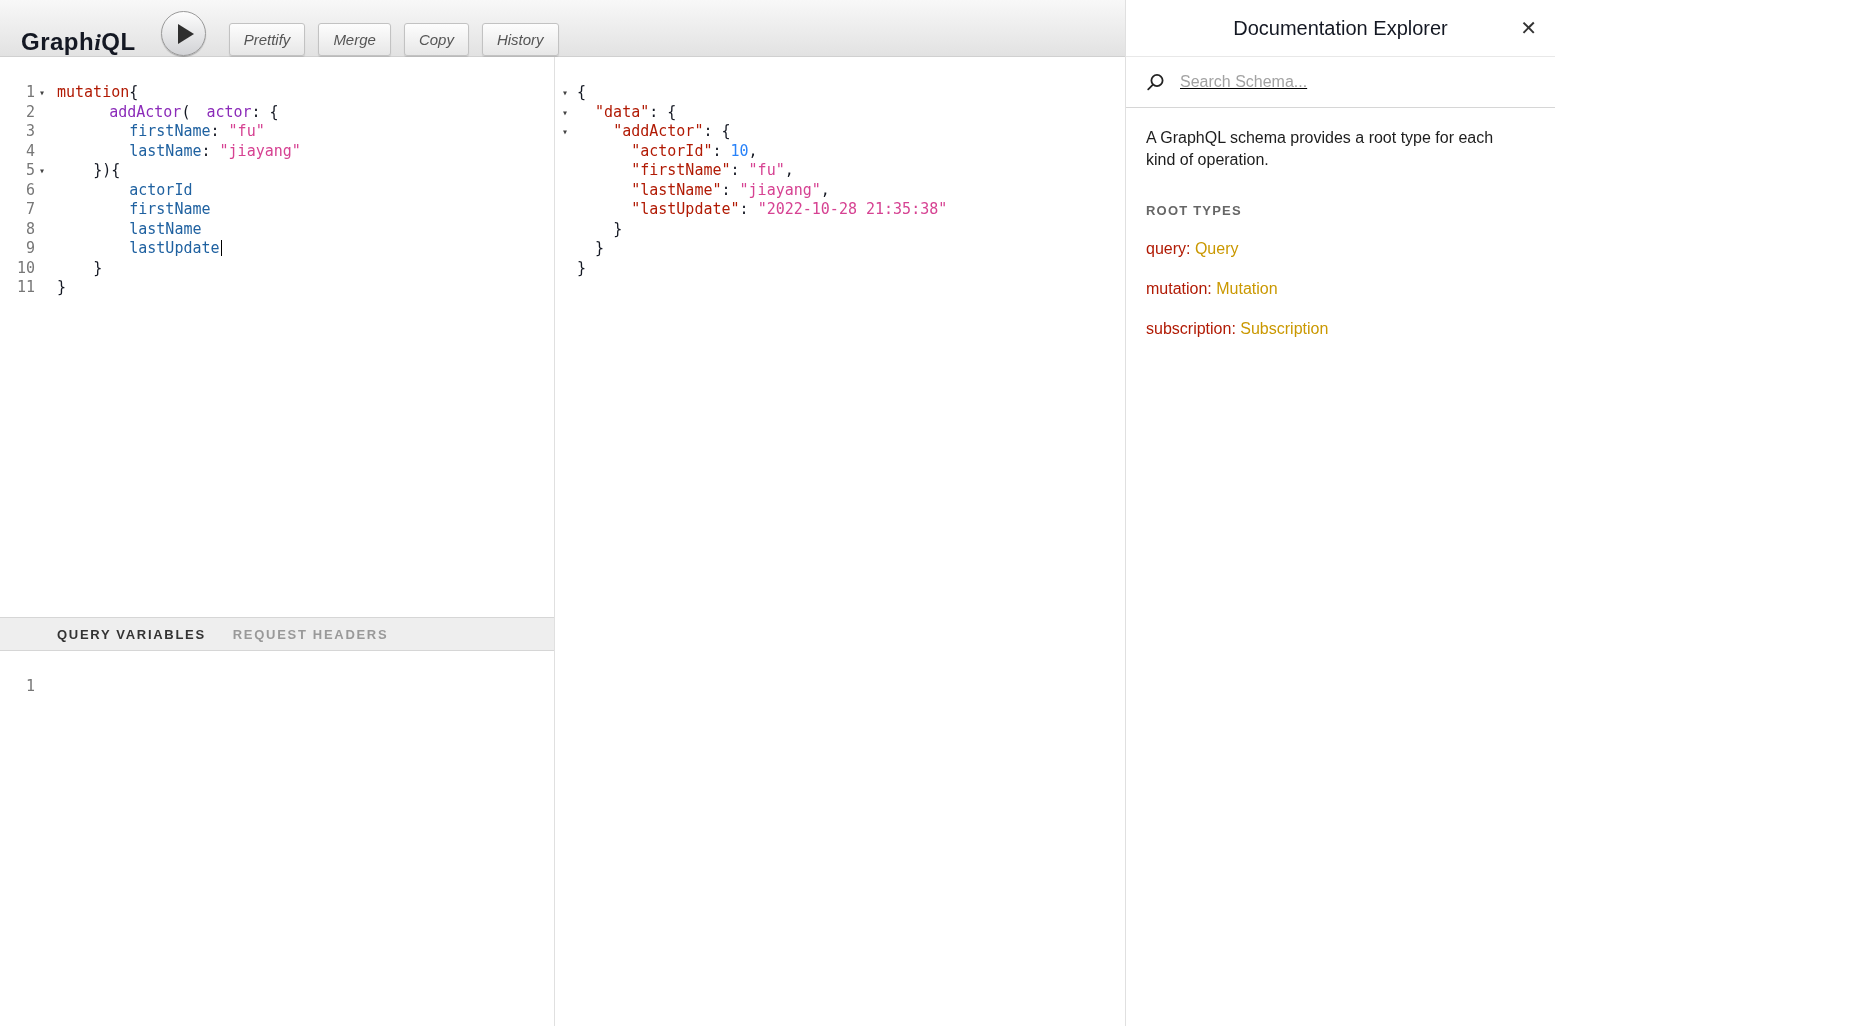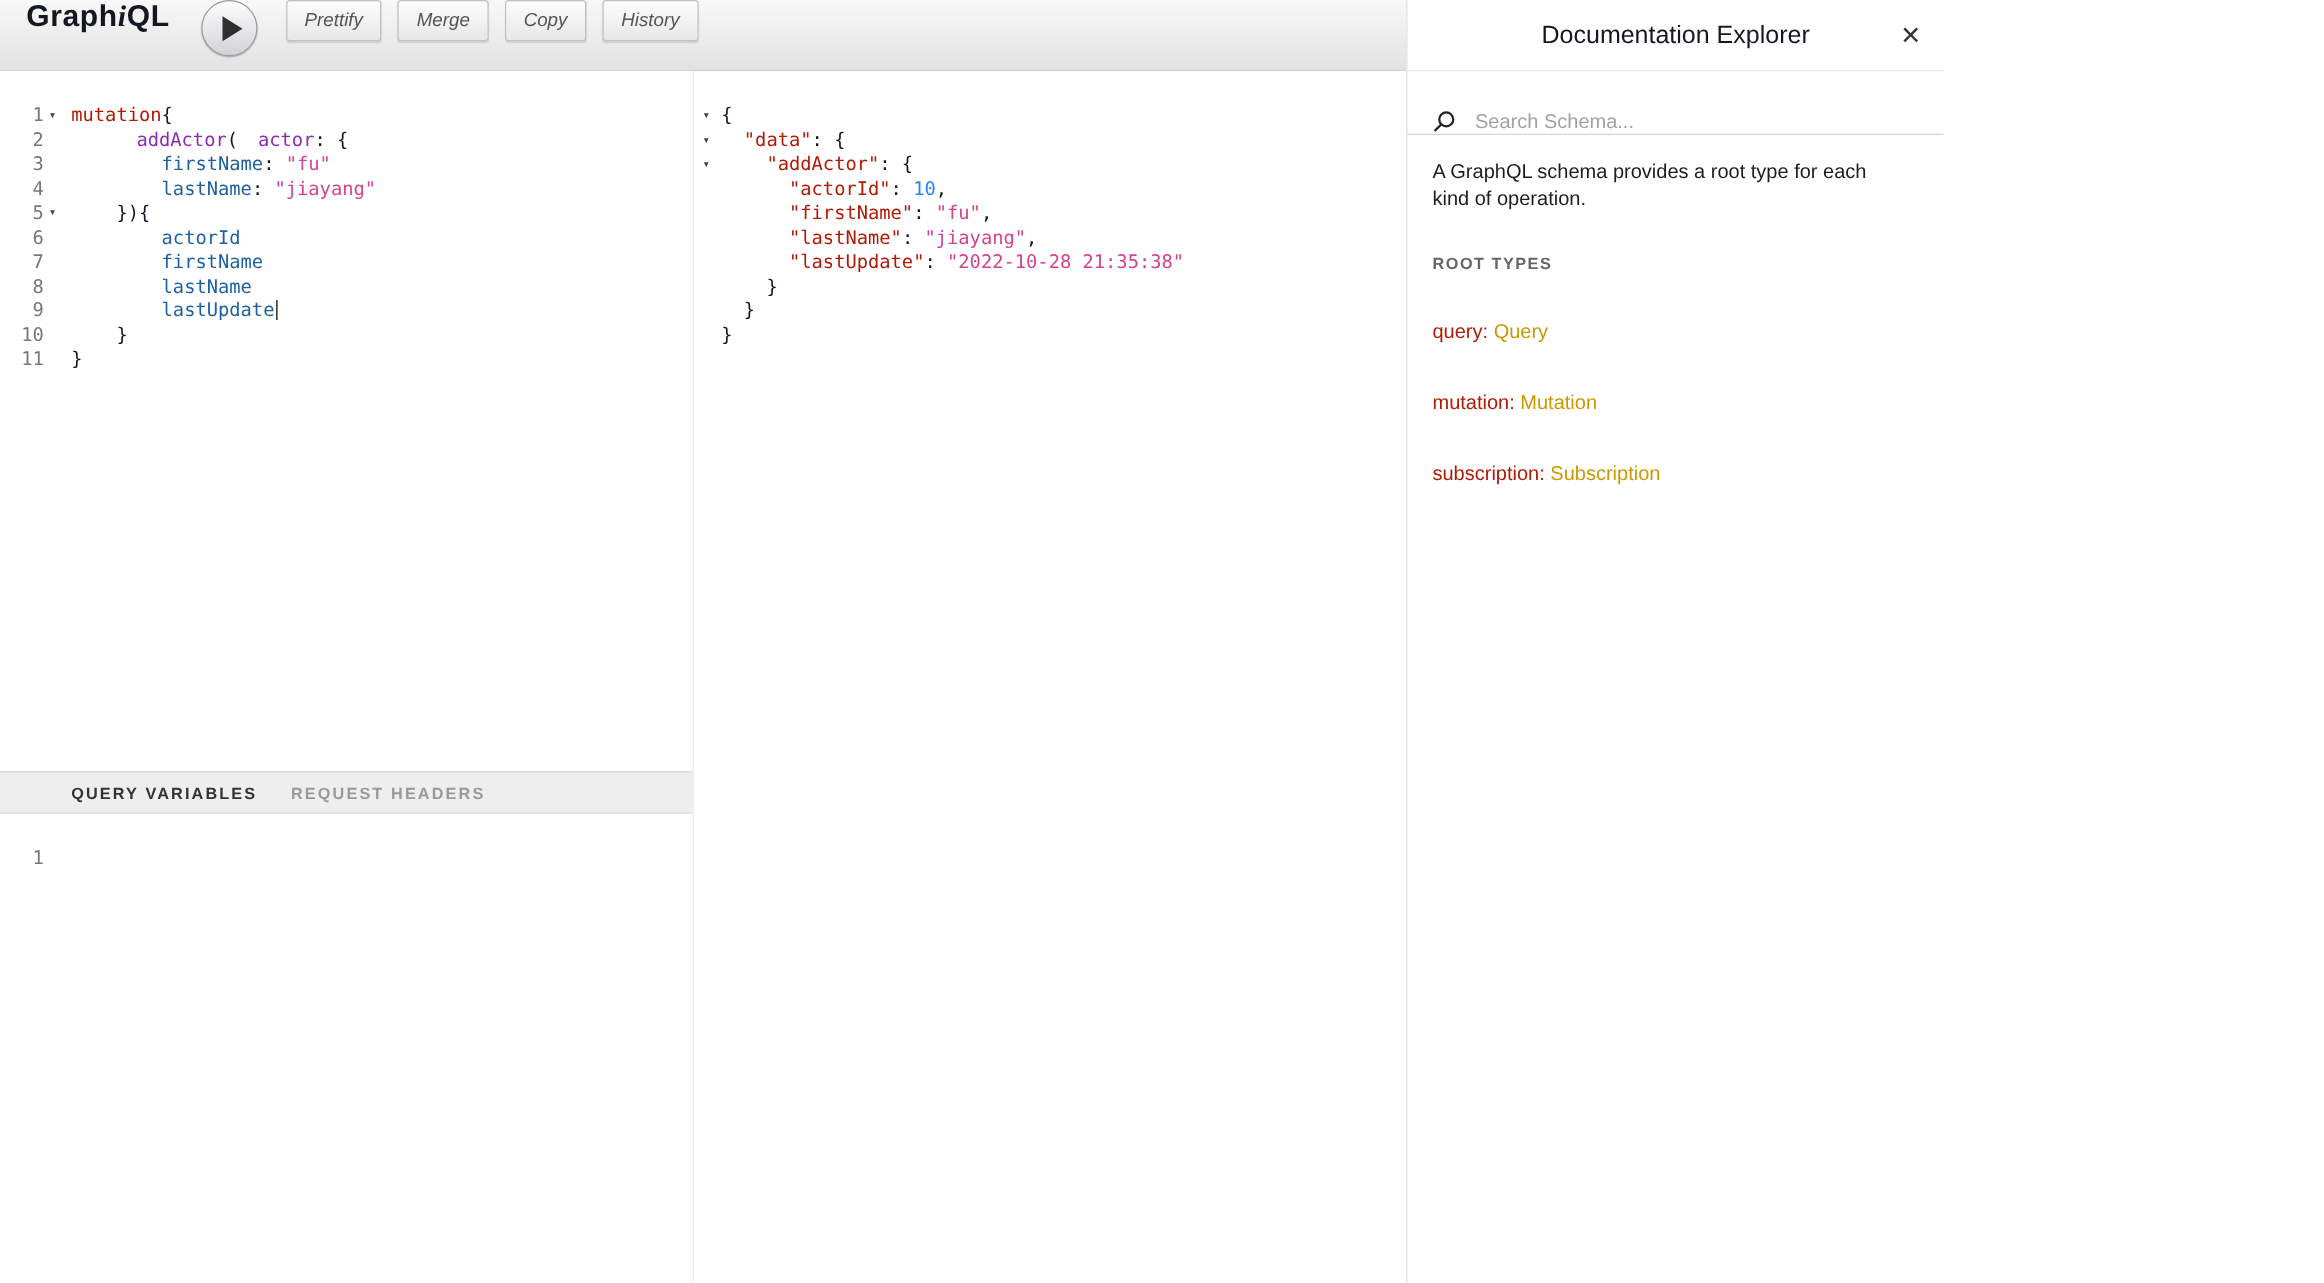--- a/index.html
+++ b/index.html
@@ -9,21 +9,21 @@
     font-family: "Liberation Sans", sans-serif;
     overflow: hidden;
   }
   .screen { display: flex; width: 1859px; height: 1026px; background: #fff; }
 
   
   .app-main { width: 1125px; flex: none; display: flex; flex-direction: column; height: 1026px; }
 
   .toolbar {
     height: 57px; flex: none;
-    display: flex; align-items: flex-start;
+    display: flex; align-items: flex-end;
     background: linear-gradient(#f8f8f8, #e2e2e2);
     border-bottom: 1px solid #d0d0d0;
     padding: 0 14px 0 21px;
   }
   .logo { font-size: 24px; font-weight: bold; color: #141823; margin-right: 25px; letter-spacing: 0.5px; }
   .logo em { font-style: italic; font-family: "Liberation Serif", serif; font-weight: bold; }
 
   .execute {
     width: 45px; height: 45px; flex: none;
     border-radius: 50%;
@@ -108,29 +108,29 @@
   
   .doc-panel { width: 430px; flex: none; border-left: 1px solid #e0e0e0; background: #fff; display: flex; flex-direction: column; }
   .doc-header { height: 57px; flex: none; position: relative; display: flex; align-items: center; justify-content: center; border-bottom: 1px solid #e8e8e8; }
   .doc-title { font-size: 20px; font-weight: normal; color: #141823; }
   .doc-close {
     position: absolute; right: 14px; top: 50%; transform: translateY(-50%);
     background: none; border: none; cursor: pointer;
     font-size: 20px; color: #333; line-height: 1; padding: 4px;
     font-family: "DejaVu Sans", sans-serif;
   }
-  .doc-search { height: 51px; flex: none; display: flex; align-items: flex-end; padding: 0 20px; border-bottom: 1px solid #d6d6d6; }
+  .doc-search { height: 51px; flex: none; display: flex; align-items: center; padding: 0 20px; border-bottom: 1px solid #d6d6d6; text-decoration: underline; }
   .search-icon { display: inline-flex; margin-right: 15px; flex: none; }
   .search-input { border: none; outline: none; flex: 1; font-size: 16px; color: #333; font-family: "Liberation Sans", sans-serif; background: transparent; }
   .search-input::placeholder { color: #a2a2a2; }
 
   .doc-body { padding: 19px 20px; }
   .doc-intro { font-size: 16px; line-height: 22px; color: #1d1d1d; max-width: 370px; }
   .doc-section-title { margin-top: 32px; font-size: 13px; font-weight: bold; letter-spacing: 1.2px; color: #666; }
-  .root-type-row { margin-top: 38px; font-size: 16px; line-height: 19px; }
+  .root-type-row { margin-top: 21px; font-size: 16px; line-height: 19px; }
   .root-type-row:first-of-type { margin-top: 29px; }
   .rt-keyword { color: var(--c-keyword); }
   .rt-type { color: var(--c-type_link); cursor: pointer; text-decoration: none; }
 
   .filler { flex: 1; background: #fff; }
 </style>
 </head>
 <body>
 
 <div class="screen">

